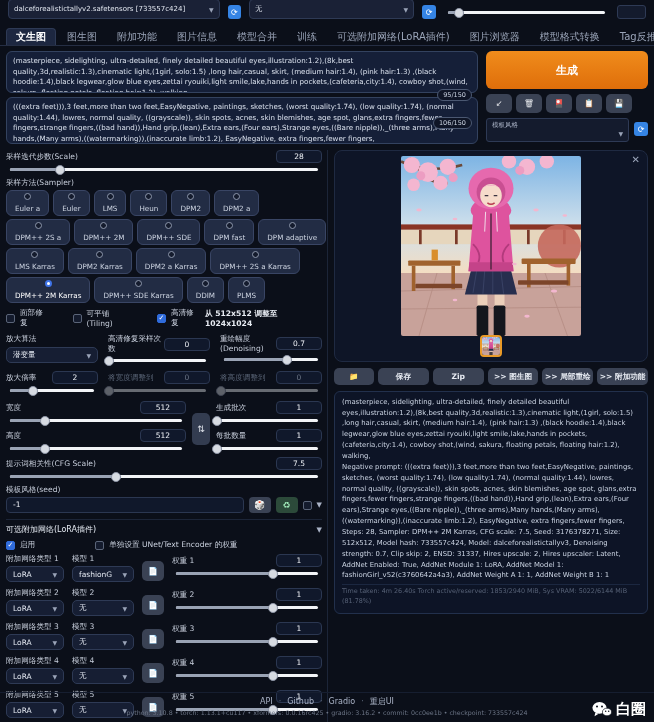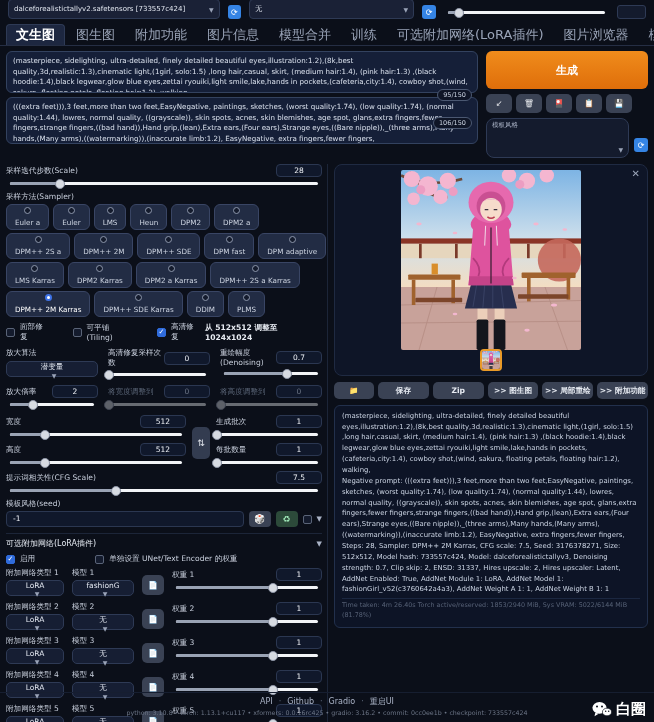--- a/index.html
+++ b/index.html
@@ -11,59 +11,59 @@
   .topbar { display:flex; align-items:flex-end; gap:8px; padding:2px 8px 3px 8px; height:22px; }
   .cutlabel { height:4px; overflow:hidden; font-size:6px; color:#8d97ac; }
   .hdd { background:#1a2136; border:1px solid #2e3a55; border-radius:4px; height:20px; display:flex; align-items:center; justify-content:space-between; padding:0 5px; font-size:7px; color:#e2e7f0;margin-top:44px; }
   .hdd .chev { color:#9aa4b8; font-size:6px; margin-left:6px; }
   .bluebtn { width:14px; height:14px; border-radius:3px; background:#3584e4; color:#fff; font-size:8px; display:flex; align-items:center; justify-content:center; cursor:pointer; }
   .clipslider { width:170px; position:relative; height:14px; }
   .cutbox { width:30px; height:14px; background:#141b2d; border:1px solid #2e3a55; border-radius:3px; }
 
   
   .tabs { display:flex; align-items:flex-end; border-bottom:1px solid #252e44; padding:0 6px; height:24px; gap:2px; }
-  .tab { font-size:13px; color:#9aa4b8; padding:1px 9px; cursor:pointer; border-radius:4px 4px 0 0; white-space:nowrap; }
+  .tab { font-size:10px; color:#9aa4b8; padding:1px 9px; cursor:pointer; border-radius:4px 4px 0 0; white-space:nowrap; }
   .tab.sel { background:#1d2740; color:#fff; border:1px solid #2e3a55; border-bottom:none; font-weight:bold; }
 
   
   .toprow { display:flex; gap:8px; padding:5px 6px 4px 6px; }
   .prompt-wrap { flex:1; position:relative; }
   .pbox { background:#151f38; border:1px solid #33425f; border-radius:6px; padding:4px 6px; font-size:7.1px; line-height:1.5; color:#dbe2ee; overflow:hidden; }
   .pbox.pos { height:42px; }
   .pbox.neg { height:47px; margin-top:4px; }
   .counter { position:absolute; right:6px; background:#0f1526; border:1px solid #4b5872; border-radius:8px; padding:0 5px; font-size:6.5px; color:#cbd3e1; line-height:10px; }
   .counter.pos { top:38px; }
   .counter.neg { top:66px; }
 
   .gen-col { width:162px; display:flex; flex-direction:column; }
   .generate { height:38px; border-radius:6px; background:linear-gradient(#f08c1c,#df6e0a); color:#fff; font-weight:bold; font-size:11px; display:flex; align-items:center; justify-content:center; cursor:pointer; }
   .tool-row { display:flex; gap:4px; margin-top:5px; }
   .toolbtn { flex:0 0 26px; height:19px; background:#3a4254; border-radius:5px; display:flex; align-items:center; justify-content:center; font-size:8px; cursor:pointer; color:#e5e7eb; }
   .styles-box { margin-top:5px; display:flex; align-items:flex-end; gap:5px; }
-  .styles-dd { flex:1; border:1px solid #2e3a55; background:#141b2d; border-radius:8px; height:40px; padding:2px 5px; position:relative; }
+  .styles-dd { flex:1; border:1px solid #2e3a55; background:#141b2d; border-radius:3px; height:24px; padding:2px 5px; position:relative; }
   .styles-dd .lbl { font-size:6.5px; color:#aab3c6; }
   .styles-dd .chev { position:absolute; right:5px; bottom:4px; color:#9aa4b8; font-size:6px; }
 
   
   .main { display:flex; padding:2px 6px 0 6px; }
   .left { width:322px; padding-right:5px; border-right:1px solid #1c2538; }
   .right { flex:1; padding-left:6px; }
 
   .lab { font-size:7.6px; color:#c7cedb; }
   .lab.dim { color:#5b6678; }
   .rowline { display:flex; align-items:center; justify-content:space-between; margin-bottom:2px; }
   .valbox { background:#10182b; border:1px solid #2b3751; border-radius:4px; min-width:46px; text-align:center; font-size:7.5px; color:#eef1f6; padding:1px 4px; }
   .valbox.dim { color:#6b7485; }
 
   .slider { position:relative; height:3px; background:#f2f4f7; border-radius:2px; margin:5px 4px 7px 4px; }
   .slider .fill { position:absolute; left:0; top:0; height:100%; background:#9aa3b4; border-radius:2px; }
   .slider .thumb { position:absolute; top:-3.5px; width:10px; height:10px; border-radius:50%; background:#d7dbe2; border:1px solid #8d94a5; margin-left:-5px; }
   .slider.dis { opacity:.4; }
 
-  .dd { background:#161e33; border:1px solid #2e3a55; border-radius:5px; height:16px; display:flex; align-items:center; justify-content:space-between; padding:0 6px; font-size:7.5px; color:#e2e7f0; cursor:pointer;flex-direction:column; }
+  .dd { background:#161e33; border:1px solid #2e3a55; border-radius:5px; height:16px; display:flex; align-items:center; justify-content:space-between; padding:0 6px; font-size:7.5px; color:#e2e7f0; cursor:pointer; }
   .dd .chev { color:#9aa4b8; font-size:6px; margin-left:4px; }
 
   .samp-label { margin:4px 0 2px 0; }
   .samp-row { display:flex; gap:4px; margin-bottom:3px; }
   .pill { display:inline-flex; align-items:center; gap:4px; background:#222c44; border:1px solid #394564; border-radius:6px; padding:2px 8px; font-size:7.2px; color:#ccd3e0; cursor:pointer; white-space:nowrap;flex-direction:column; }
   .radio { width:7px; height:7px; border-radius:50%; border:1px solid #8d97ac; background:#141b2d; flex:0 0 7px; }
   .pill.sel { color:#fff; }
   .pill.sel .radio { border:2px solid #3f74e8; background:#fff; }
 
   .cbrow { display:flex; align-items:center; gap:5px; margin:5px 0 6px 0; font-size:7.6px; }

